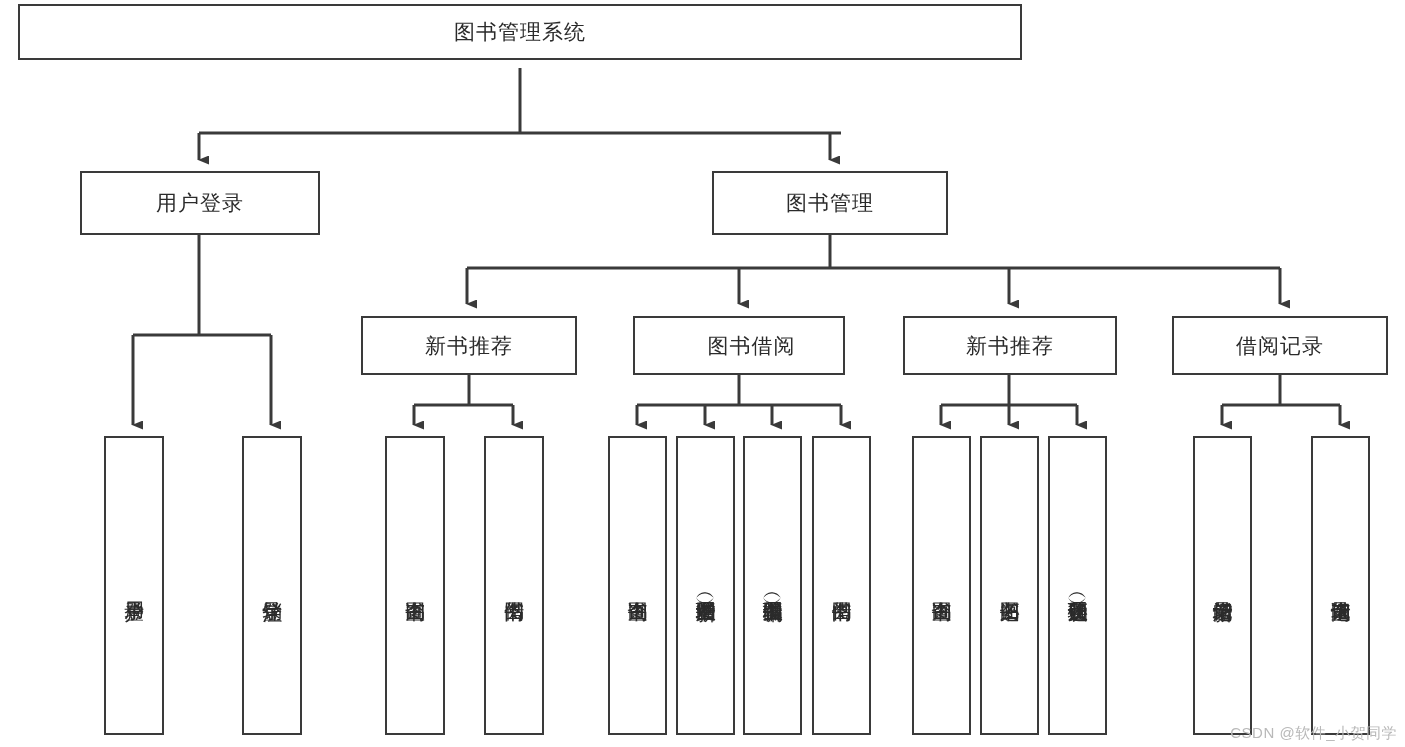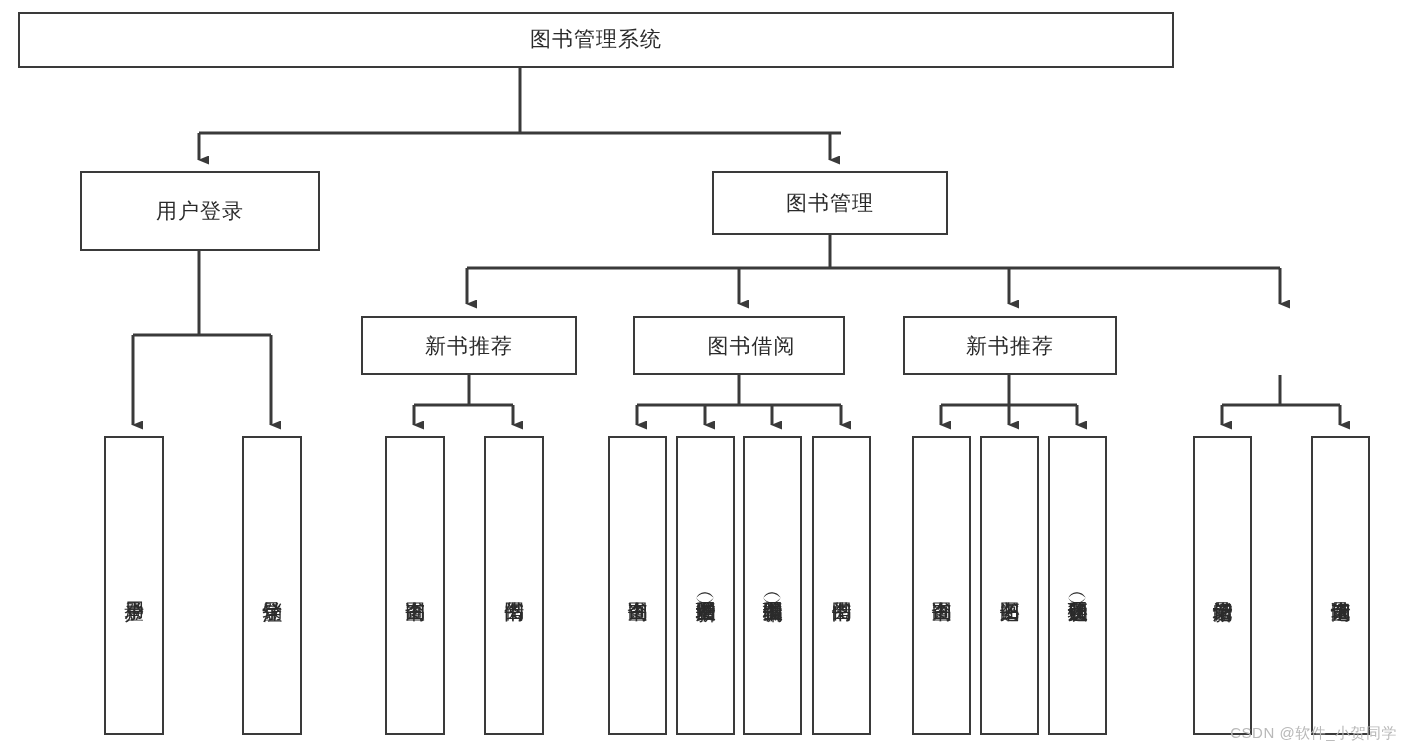--- a/index.html
+++ b/index.html
@@ -113,39 +113,42 @@
       <path d="M1009,405 L1009,425" marker-end="url(#arrow)"></path>
       <path d="M1077,405 L1077,425" marker-end="url(#arrow)"></path>
 
       <path d="M1280,375 L1280,405"></path>
       <path d="M1222,405 L1340,405"></path>
       <path d="M1222,405 L1222,425" marker-end="url(#arrow)"></path>
       <path d="M1340,405 L1340,425" marker-end="url(#arrow)"></path>
     </g>
   </svg>
 
-  <div class="node horiz" style="left:18px; top:12px; width:1156px; height:56px;font-family:Liberation Serif, serif;">
+  <div class="node horiz" style="left:18px; top:4px; width:1004px; height:56px;">
     <span>图书管理系统</span>
   </div>
 
-  <div class="node horiz" style="left:80px; top:171px; width:240px; height:80px;">
+  <div class="node horiz" style="left:80px; top:171px; width:240px; height:64px;">
     <span>用户登录</span>
   </div>
   <div class="node horiz" style="left:712px; top:171px; width:236px; height:64px;">
     <span>图书管理</span>
   </div>
 
   <div class="node horiz" style="left:361px; top:316px; width:216px; height:59px;text-align:right;">
     <span>新书推荐</span>
   </div>
   <div class="node horiz" style="left:633px; top:316px; width:212px; height:59px;padding-left:25px;">
     <span>图书借阅</span>
   </div>
   <div class="node horiz" style="left:903px; top:316px; width:214px; height:59px;">
     <span>新书推荐</span>
+  </div>
+  <div class="node horiz" style="left:1172px; top:316px; width:216px; height:59px;">
+    <span>借阅记录</span>
   </div>
 
   <div class="node vert" style="left:104px; top:436px; width:60px; height:299px;">
     <span class="vtext">用户登录</span>
   </div>
   <div class="node vert" style="left:242px; top:436px; width:60px; height:299px;">
     <span class="vtext">注销登录</span>
   </div>
 
   <div class="node vert" style="left:385px; top:436px; width:60px; height:299px;">

